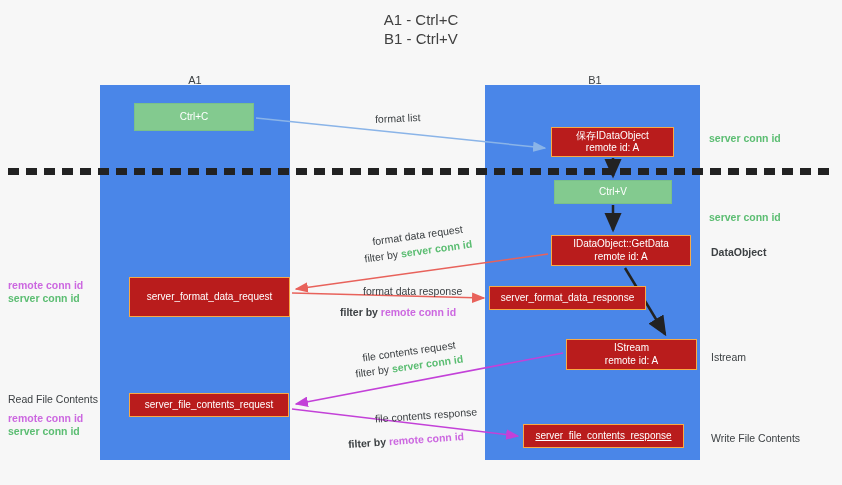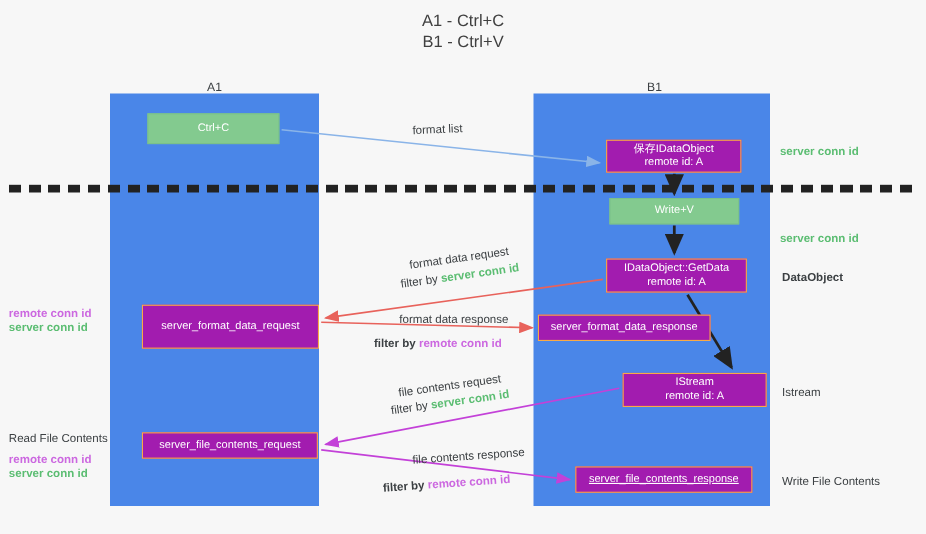--- a/index.html
+++ b/index.html
@@ -33,26 +33,26 @@
   #lane-b1{left:485px;top:85px;width:215px;height:375px;}
 
   
   .box{
     position:absolute;box-sizing:border-box;
     display:flex;align-items:center;justify-content:center;
     text-align:center;color:#ffffff;font-size:10px;line-height:12.5px;
     white-space:pre-line;padding:2px 4px;
   }
   .box.green{background:#83ca8f;border:1px solid #7ac08a;}
-  .box.orange{background:#a21caf;border:1px solid #f9aa45;}
+  .box.orange{background:#b91c1c;border:1px solid #f9aa45;}
 
   #box-ctrlc{left:134px;top:103px;width:120px;height:28px;}
   #box-save-idataobject{left:551px;top:127px;width:123px;height:30px;}
   #box-ctrlv{left:554px;top:180px;width:118px;height:24px;}
-  #box-getdata{left:551px;top:235px;width:128px;height:31px;}
+  #box-getdata{left:551px;top:235px;width:140px;height:31px;}
   #box-istream{left:566px;top:339px;width:131px;height:31px;}
   #box-format-data-request{left:129px;top:277px;width:161px;height:40px;}
   #box-format-data-response{left:489px;top:286px;width:157px;height:24px;}
   #box-file-contents-request{left:129px;top:393px;width:160px;height:24px;}
   #box-file-contents-response{left:523px;top:424px;width:161px;height:24px;text-decoration:underline;}
 
   
   #dashed-separator{
     position:absolute;left:8px;top:168px;width:826px;height:7px;
     background:repeating-linear-gradient(to right,#222 0px,#222 11px,
@@ -140,21 +140,21 @@
     <line x1="563" y1="353" x2="296" y2="404" stroke="#c341d8" stroke-width="1.5" marker-end="url(#ah-purple)"></line>
 
     <line x1="292" y1="409" x2="518" y2="436" stroke="#c341d8" stroke-width="1.5" marker-end="url(#ah-purple)"></line>
   </svg>
 
   <div id="dashed-separator"></div>
 
   <div class="box green" id="box-ctrlc">Ctrl+C</div>
   <div class="box orange" id="box-save-idataobject">保存IDataObject
 remote id: A</div>
-  <div class="box green" id="box-ctrlv">Write+V</div>
+  <div class="box green" id="box-ctrlv">Ctrl+V</div>
   <div class="box orange" id="box-getdata">IDataObject::GetData
 remote id: A</div>
   <div class="box orange" id="box-istream">IStream
 remote id: A</div>
   <div class="box orange" id="box-format-data-request">server_format_data_request</div>
   <div class="box orange" id="box-format-data-response">server_format_data_response</div>
   <div class="box orange" id="box-file-contents-request">server_file_contents_request</div>
   <div class="box orange" id="box-file-contents-response">server_file_contents_response</div>
 
   <div class="lbl" id="lbl-format-list">format list</div>

